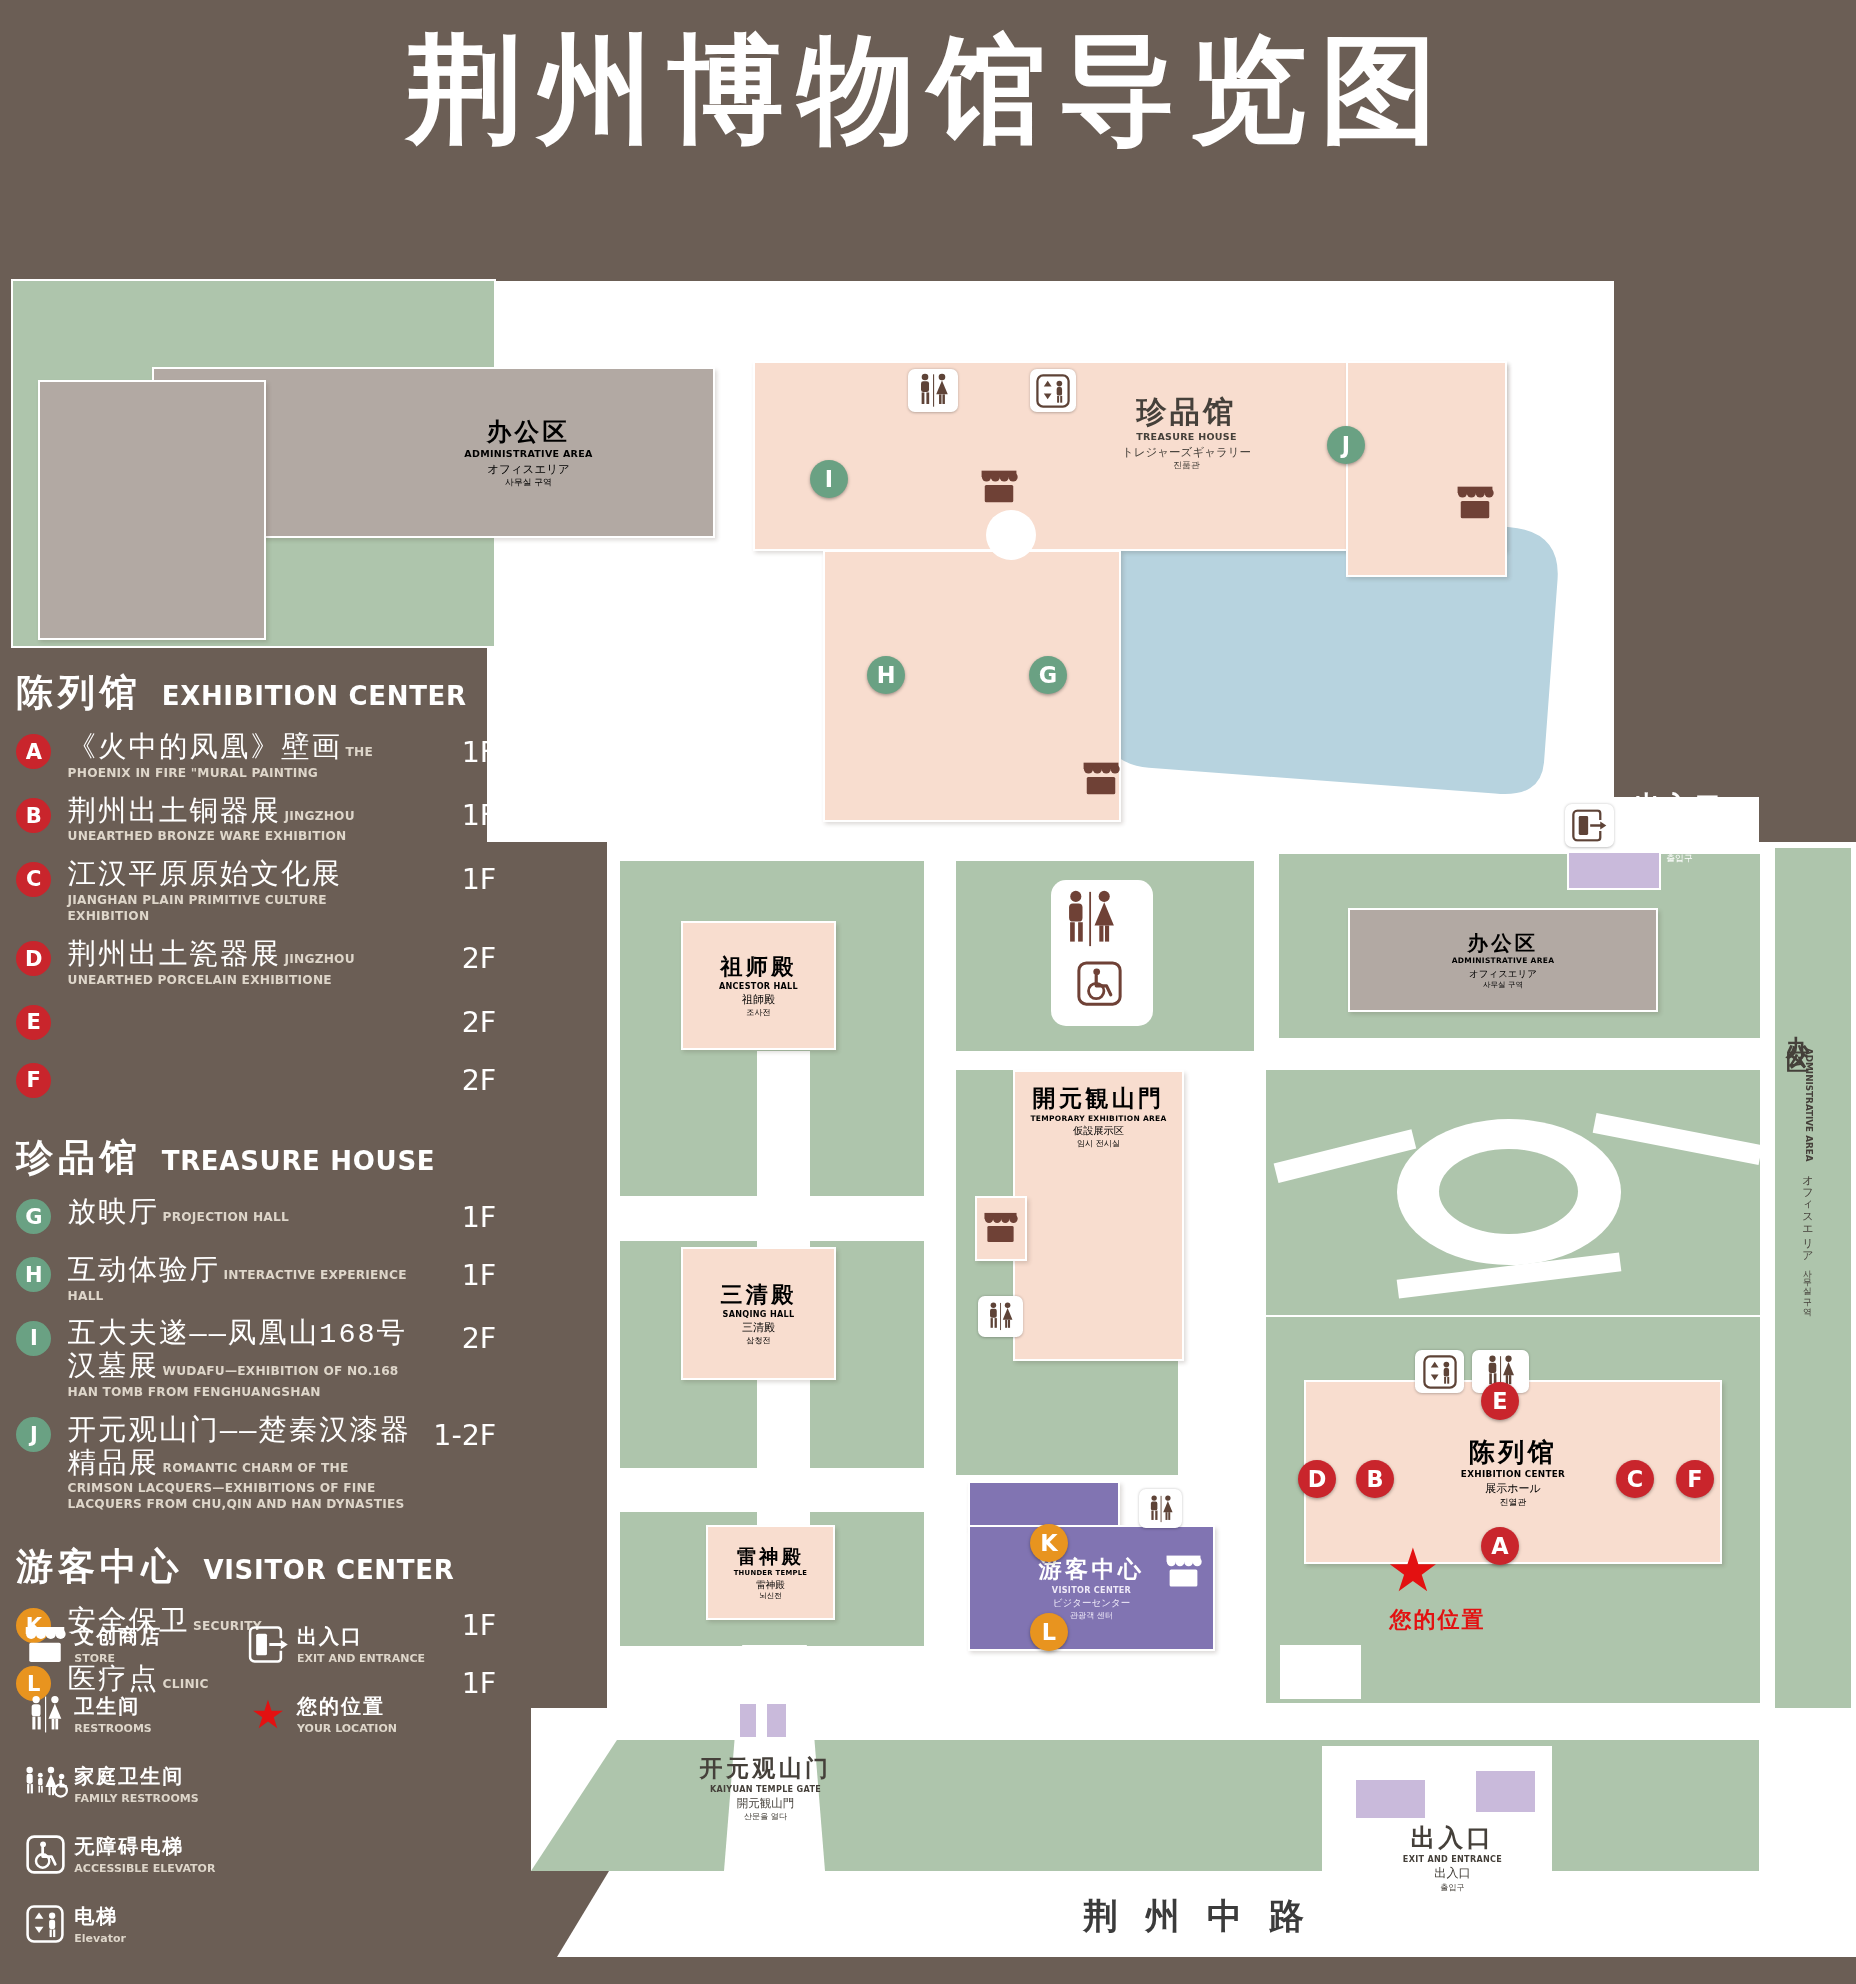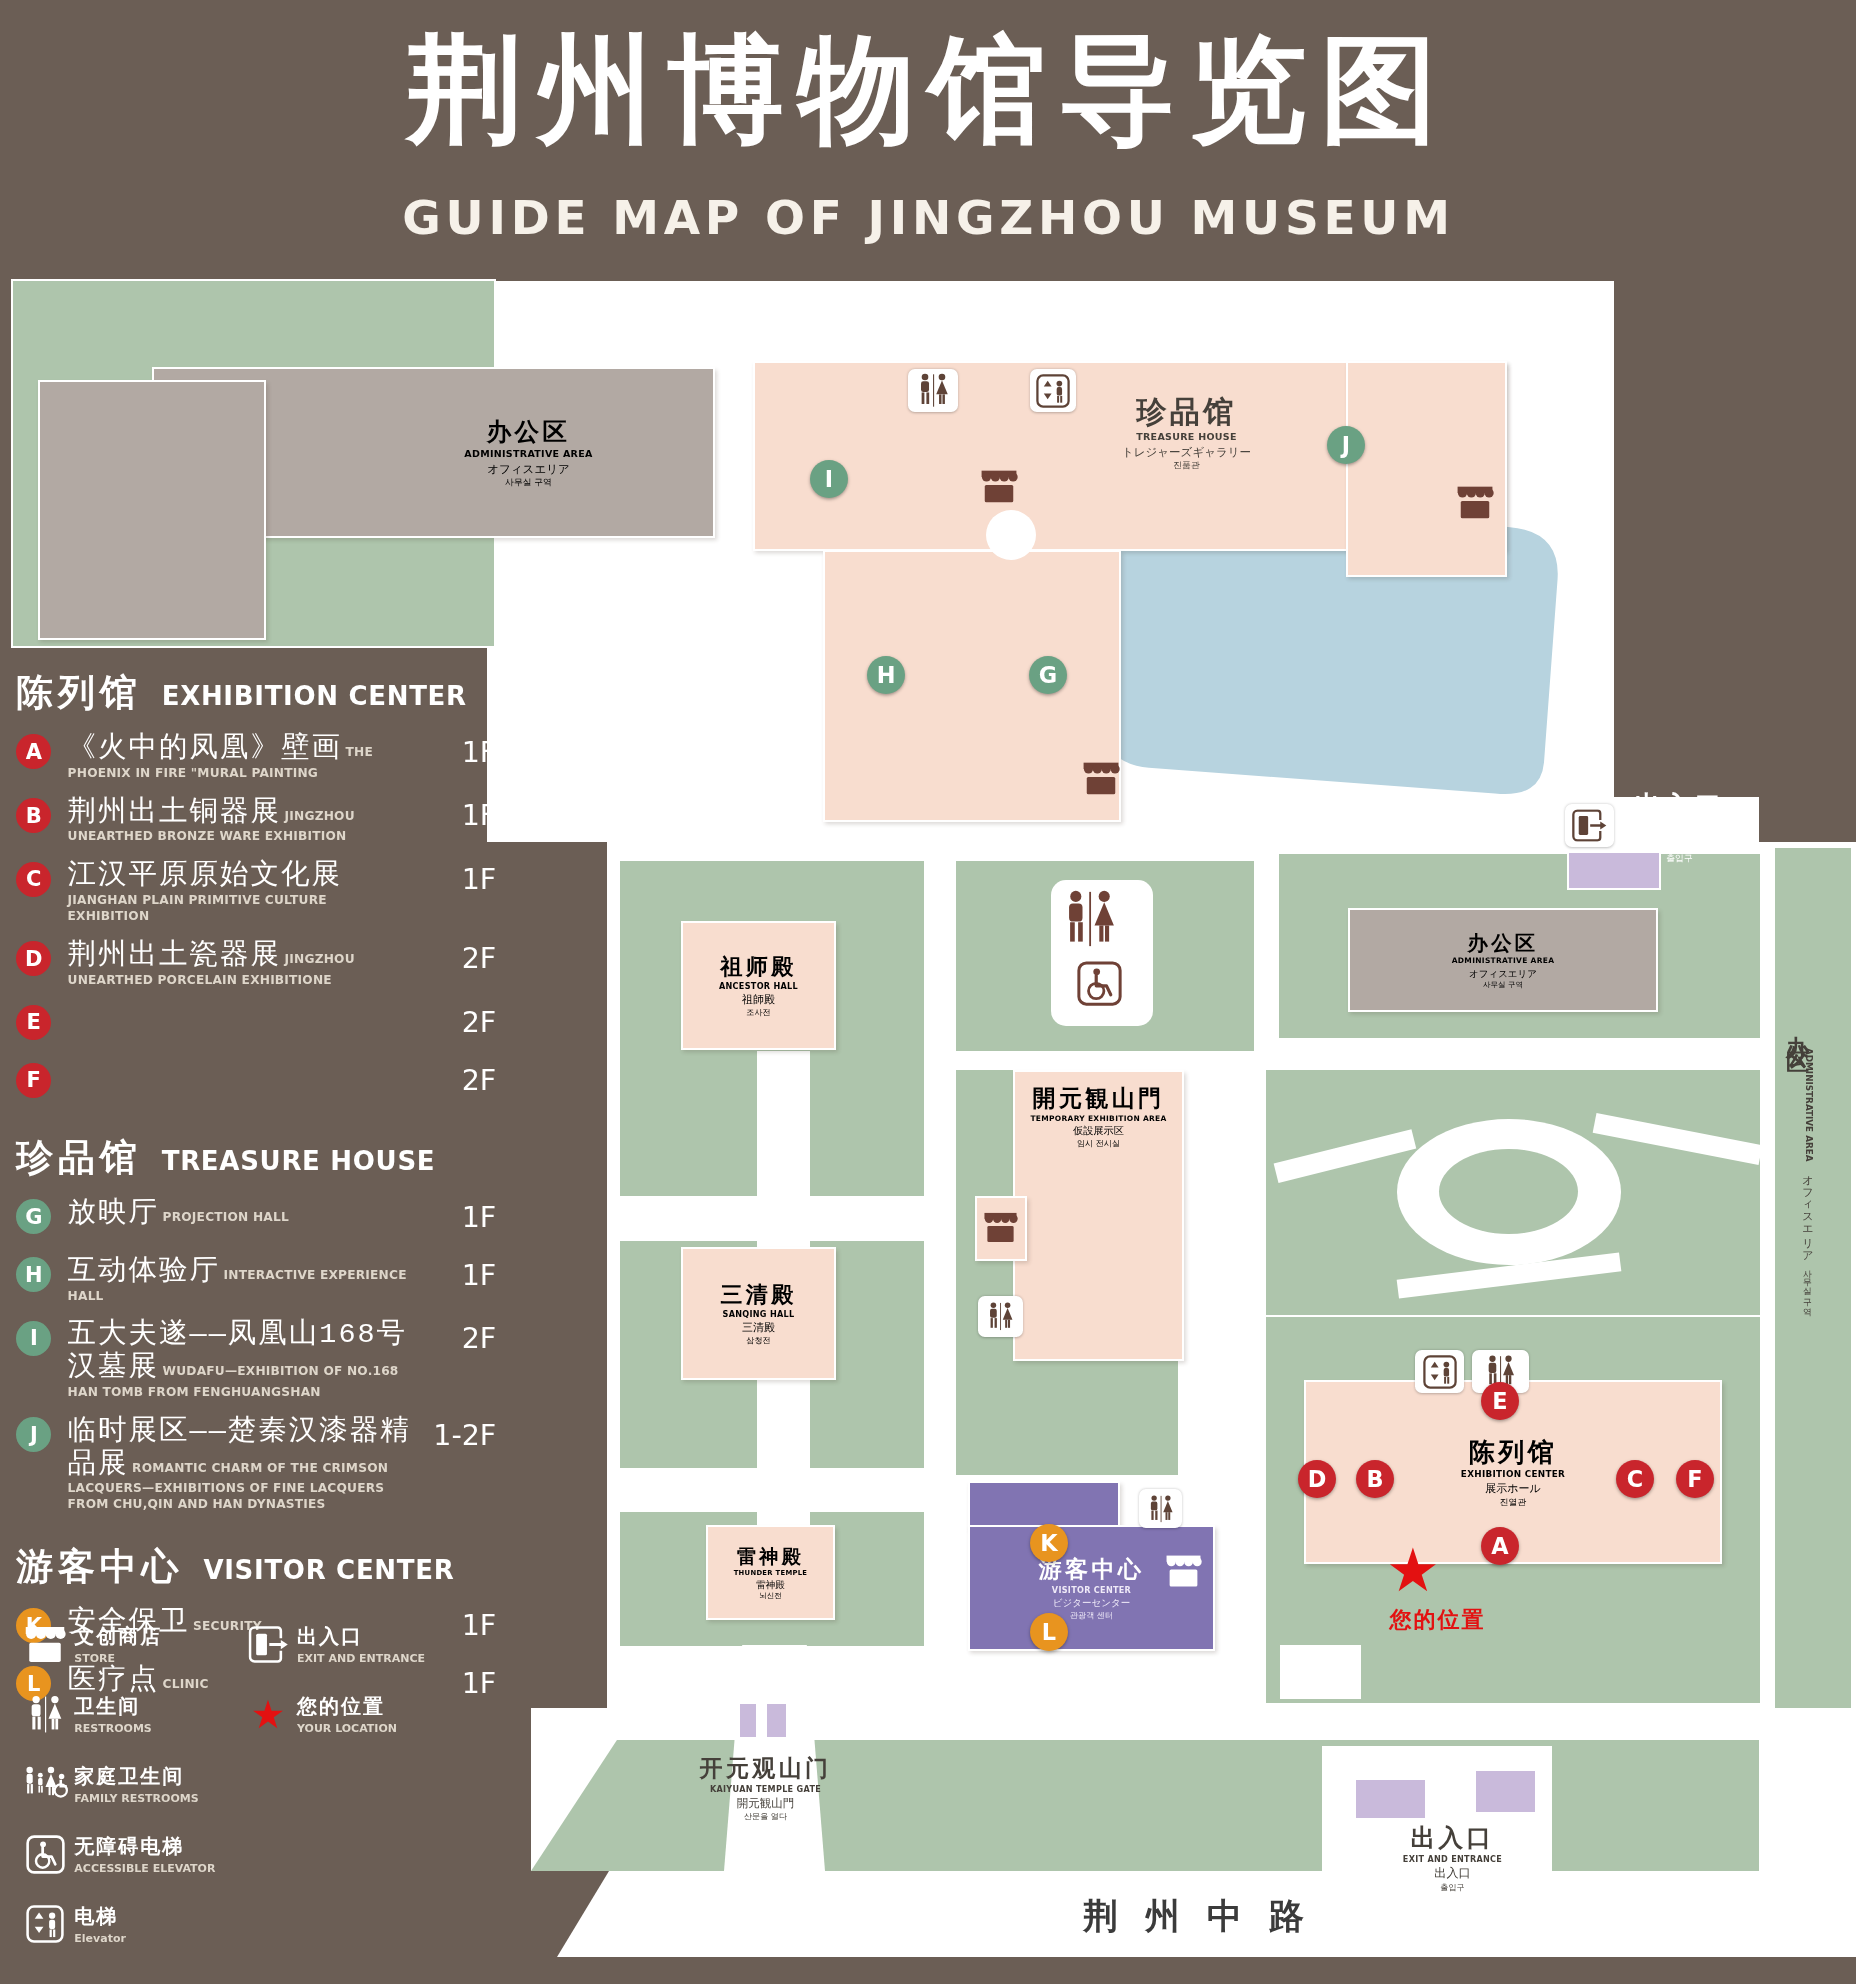--- a/index.html
+++ b/index.html
@@ -151,21 +151,20 @@
       <rect x="10" y="10" width="14" height="28" rx="2"></rect>
       <path d="M27 24h17" stroke="currentColor" stroke-width="3.6" fill="none"></path>
       <polygon points="51,24 42,18 42,30"></polygon>
         </g>
       </symbol>
   </defs>
 </svg>
 
 <div class="hdr">
   <h1>荆州博物馆导览图</h1>
-  <div class="sub">GUIDE MAP OF JINGZHOU MUSEUM</div>
 </div>
 
 <div>
 
   <div class="wht" style="left:487px;top:281px;width:1127px;height:561px"></div>
   <div class="wht" style="left:607px;top:797px;width:1152px;height:1074px"></div>
   <div class="wht" style="left:1756px;top:842px;width:101px;height:1029px"></div>
   <div class="wht" style="left:531px;top:1708px;width:81px;height:163px"></div>
   <div class="wht" style="left:557px;top:1871px;width:1300px;height:86px;clip-path:polygon(0 100%,4% 0,100% 0,100% 100%);z-index:6"></div>
   <div class="road-label" style="left:557px;top:1893px;width:1300px">荆州中路</div>
@@ -442,21 +441,21 @@
     <span class="floor">1F</span>
   </div>
   <div class="side-row">
     <span class="badge mk-grn">I</span>
     <span><span class="row-zh">五大夫遂——凤凰山168号汉墓展</span>
     <span class="row-en">WUDAFU—EXHIBITION OF NO.168 HAN TOMB FROM FENGHUANGSHAN</span></span>
     <span class="floor">2F</span>
   </div>
   <div class="side-row">
     <span class="badge mk-grn">J</span>
-    <span><span class="row-zh">临时展区——楚秦汉漆器精品展</span>
+    <span><span class="row-zh">开元观山门——楚秦汉漆器精品展</span>
     <span class="row-en">ROMANTIC CHARM OF THE CRIMSON LACQUERS—EXHIBITIONS OF FINE LACQUERS FROM CHU,QIN AND HAN DYNASTIES</span></span>
     <span class="floor">1-2F</span>
   </div>
 
   <div class="side-sec">
     <span class="s-zh">游客中心</span>
     <span class="s-en">VISITOR CENTER</span>
   </div>
   <div class="side-row">
     <span class="badge mk-org">K</span>

